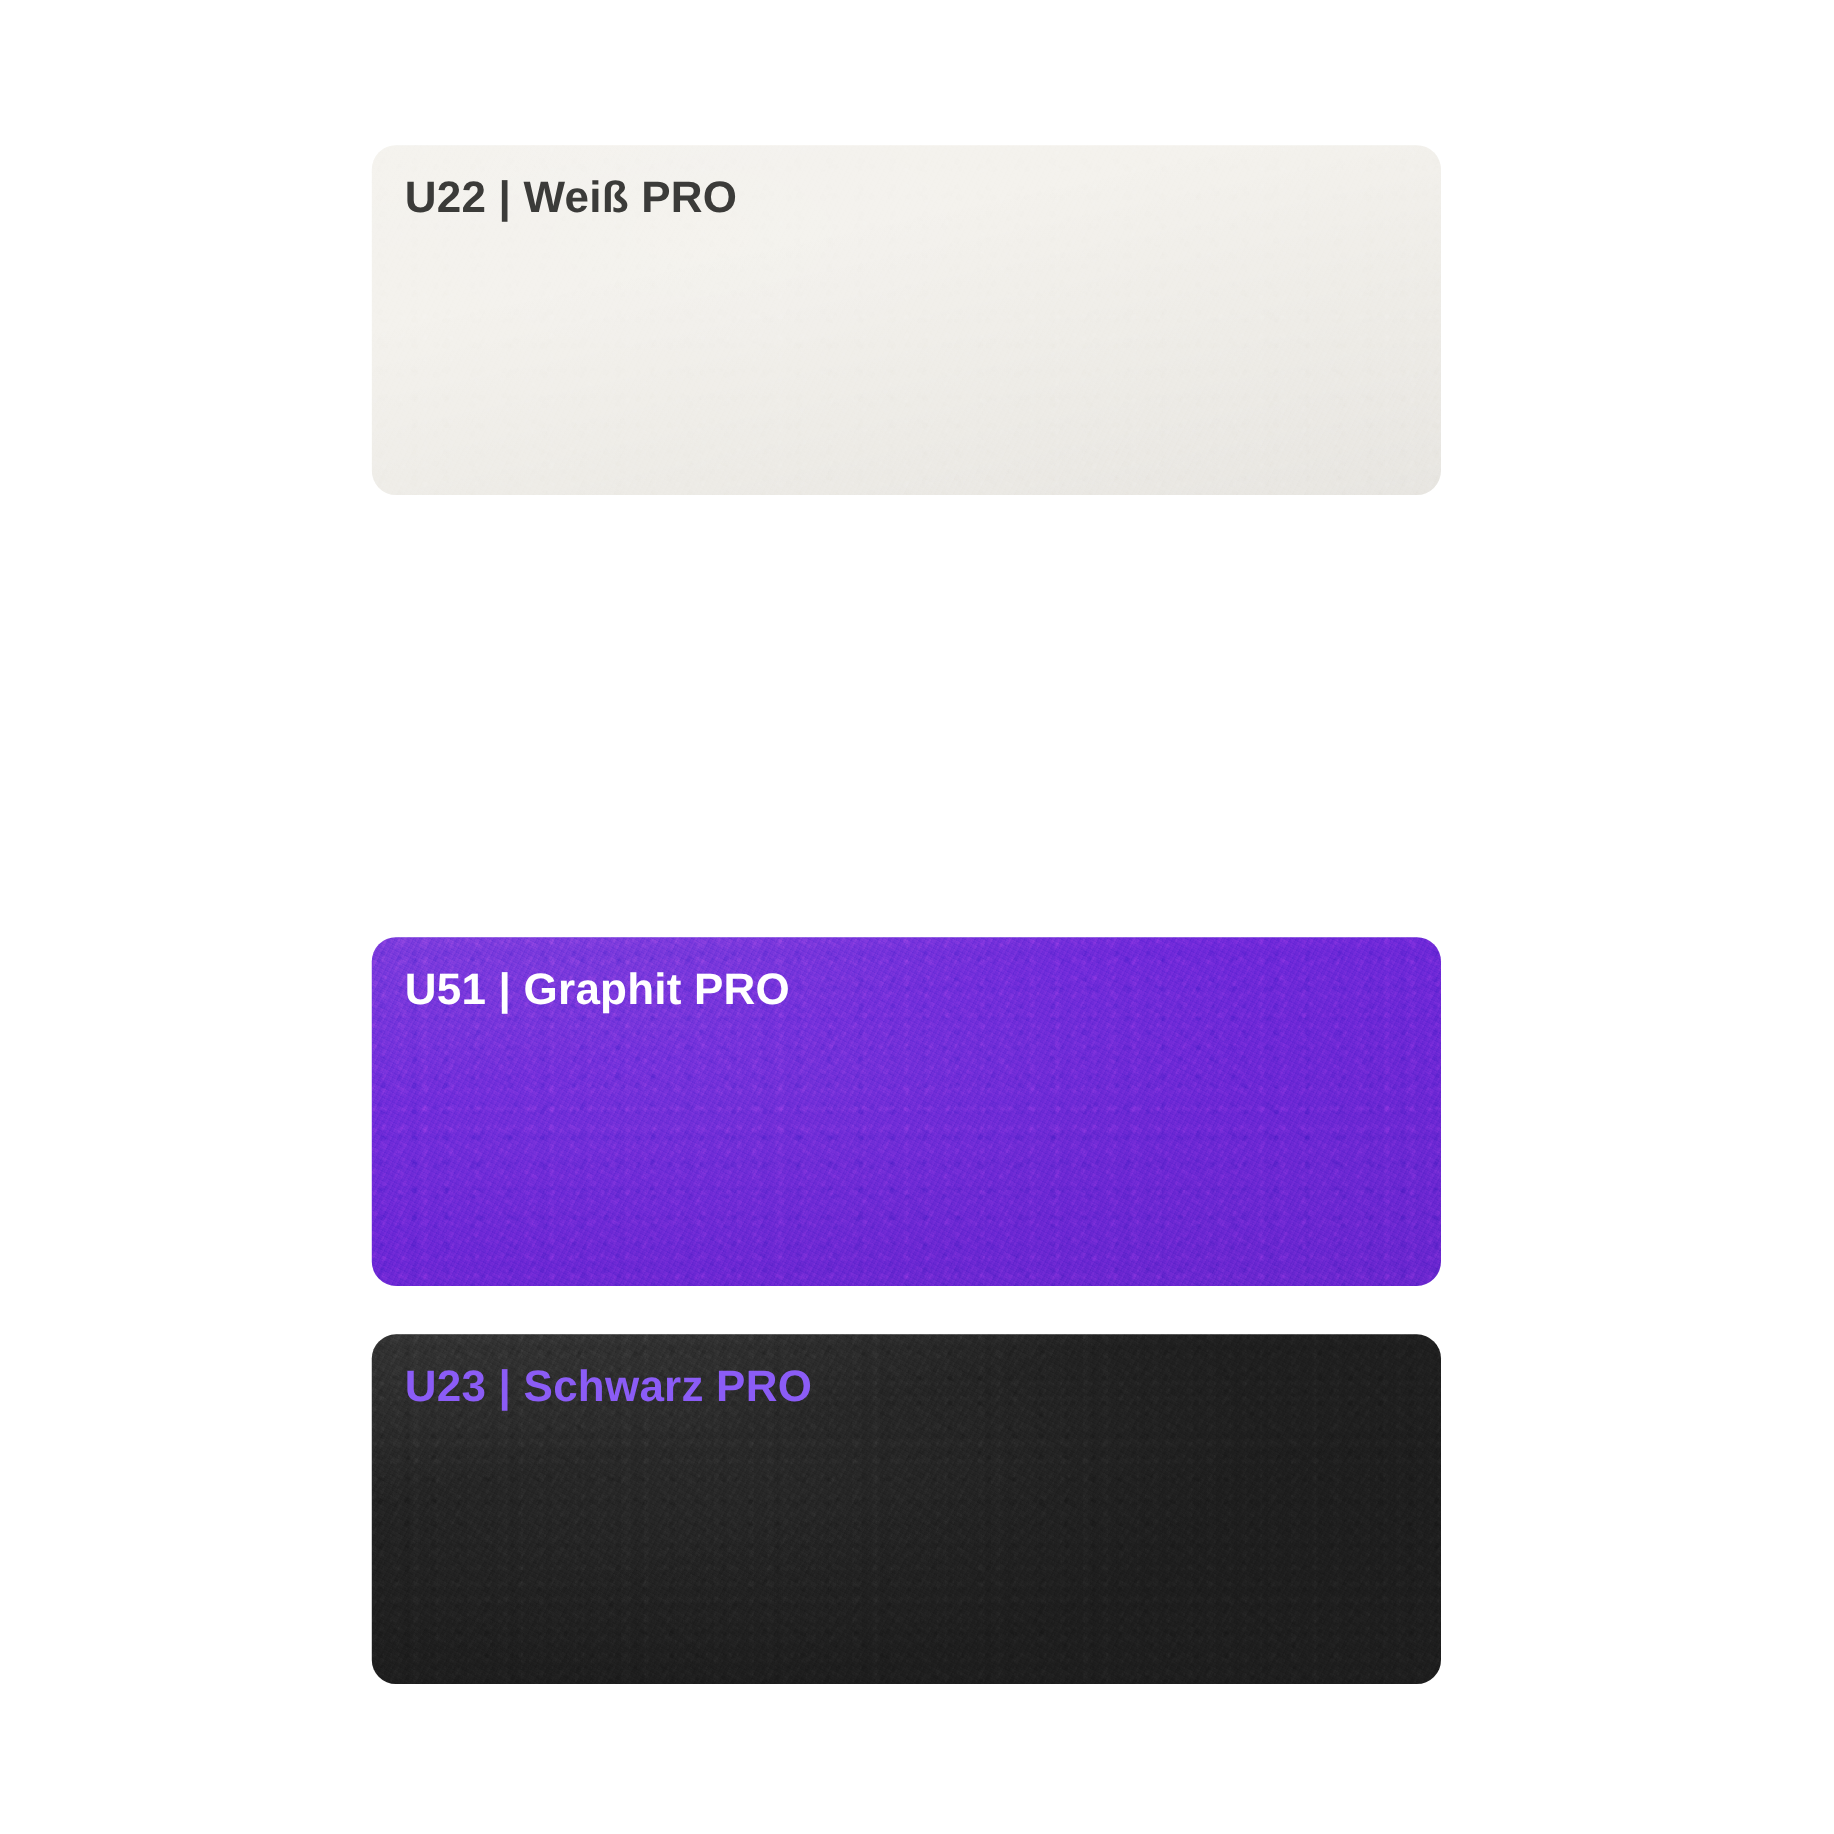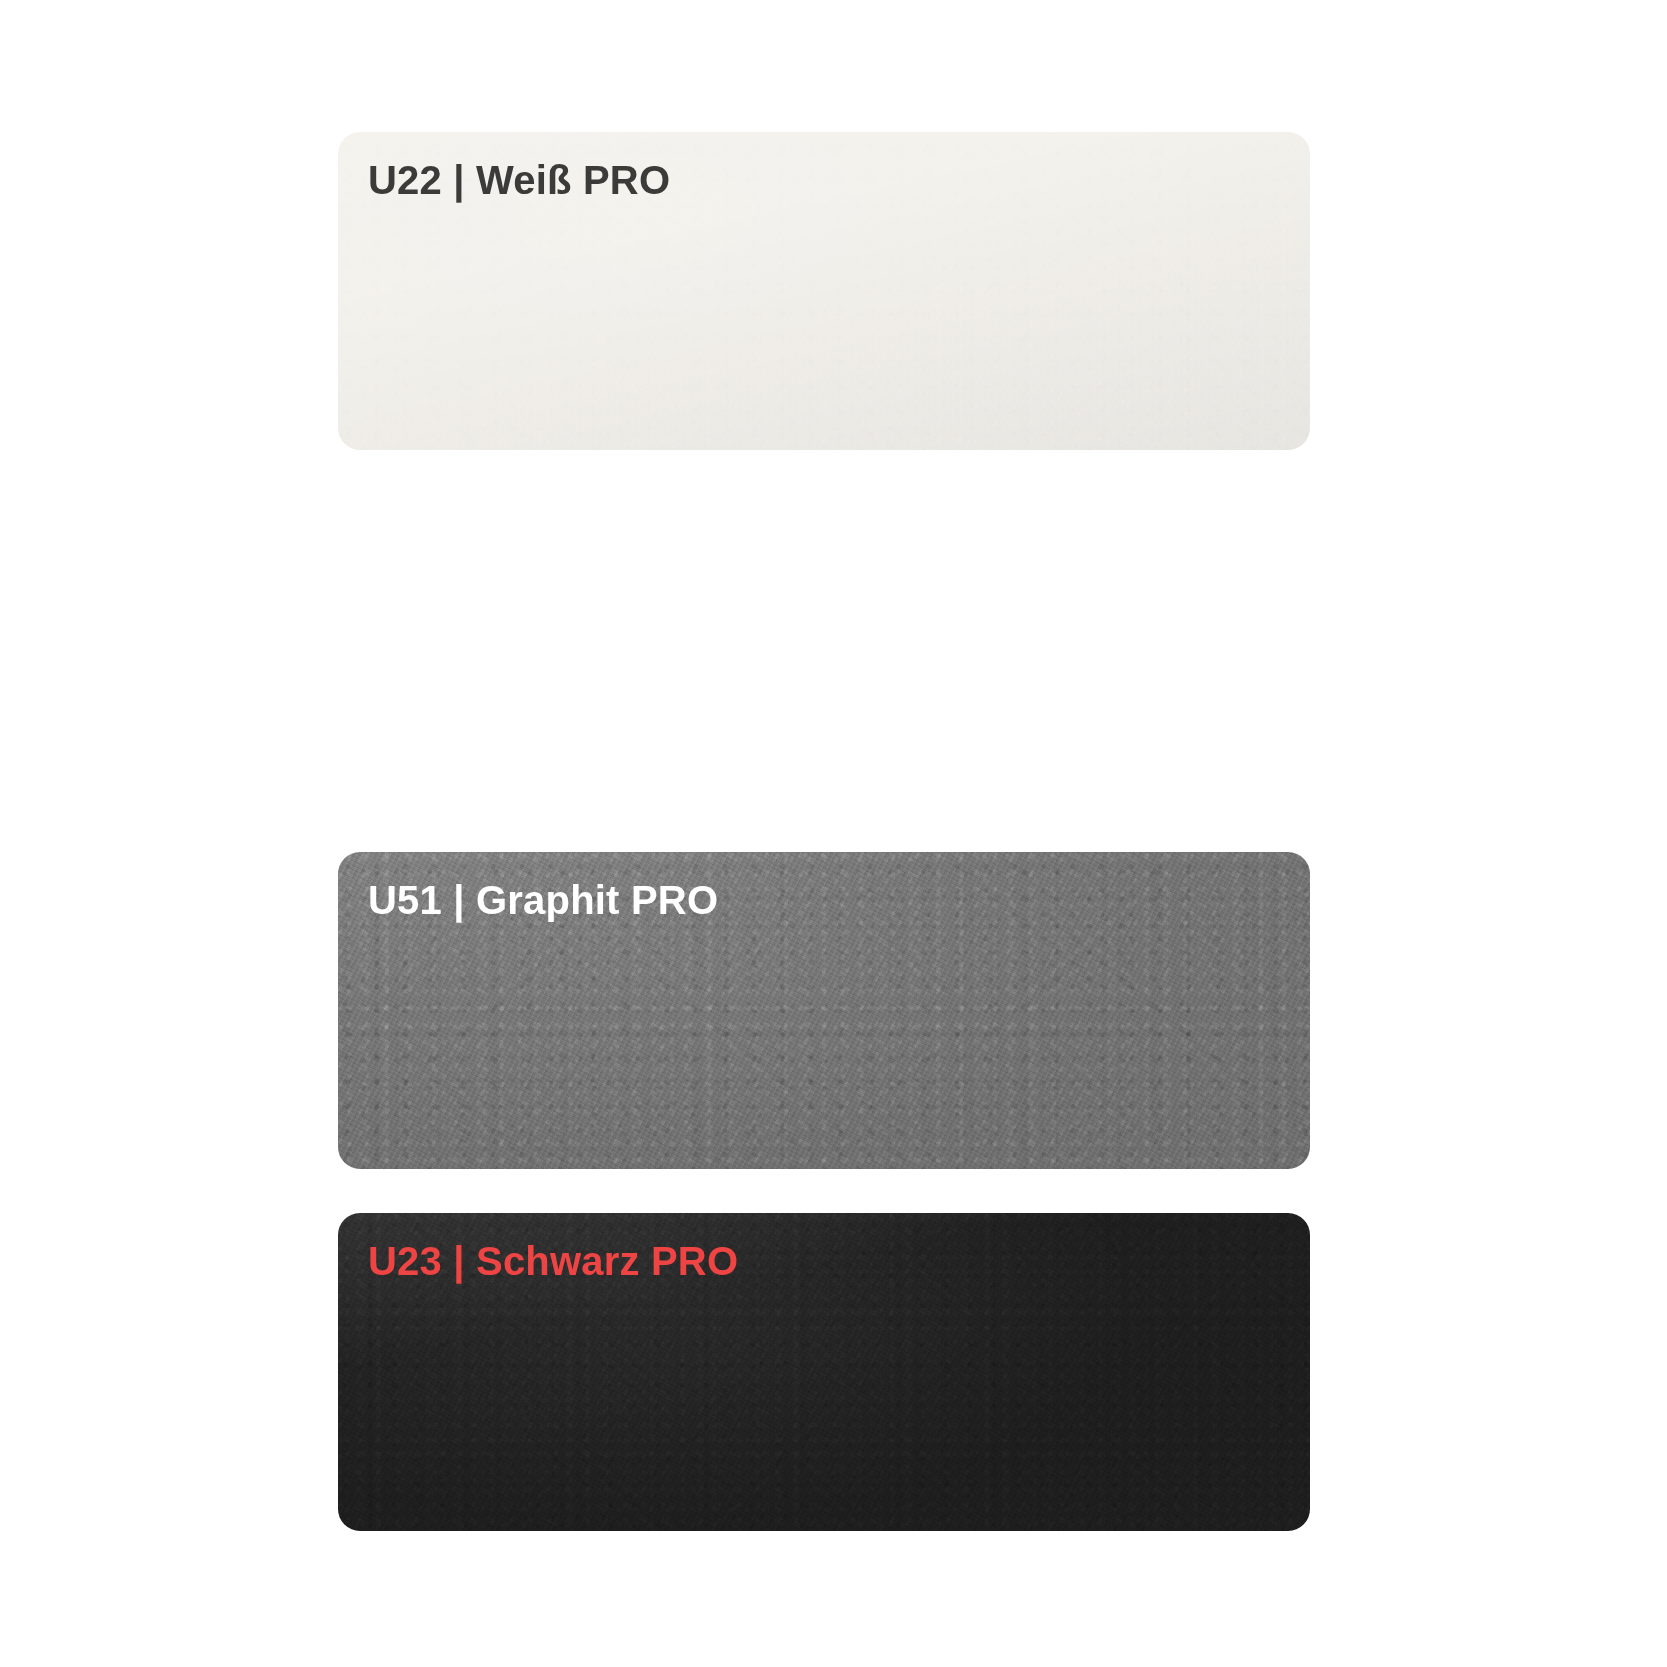--- a/index.html
+++ b/index.html
@@ -134,29 +134,29 @@
 
   <div class="swatch" id="swatch-0" style="background-color: rgb(244, 242, 237);">
     <div class="tex shade"></div>
     <div class="tex t1"></div>
     <div class="tex t2"></div>
     <div class="tex t3"></div>
     <div class="swatch-label" style="color: rgb(59, 59, 57);">U22 | Weiß PRO</div>
   </div>
 
 
-  <div class="swatch" id="swatch-2" style="background-color: #737373;">
+  <div class="swatch" id="swatch-2" style="background-color: #6d28d9;">
     <div class="tex shade"></div>
     <div class="tex t1"></div>
     <div class="tex t2"></div>
     <div class="tex t3"></div>
     <div class="swatch-label" style="color: rgb(255, 255, 255);">U51 | Graphit PRO</div>
   </div>
 
   <div class="swatch" id="swatch-3" style="background-color: rgb(30, 30, 30);">
     <div class="tex shade"></div>
     <div class="tex t1"></div>
     <div class="tex t2"></div>
     <div class="tex t3"></div>
-    <div class="swatch-label" style="color: #ef4444;">U23 | Schwarz PRO</div>
+    <div class="swatch-label" style="color: #8b5cf6;">U23 | Schwarz PRO</div>
   </div>
 
 </div>
 
 </body></html>

